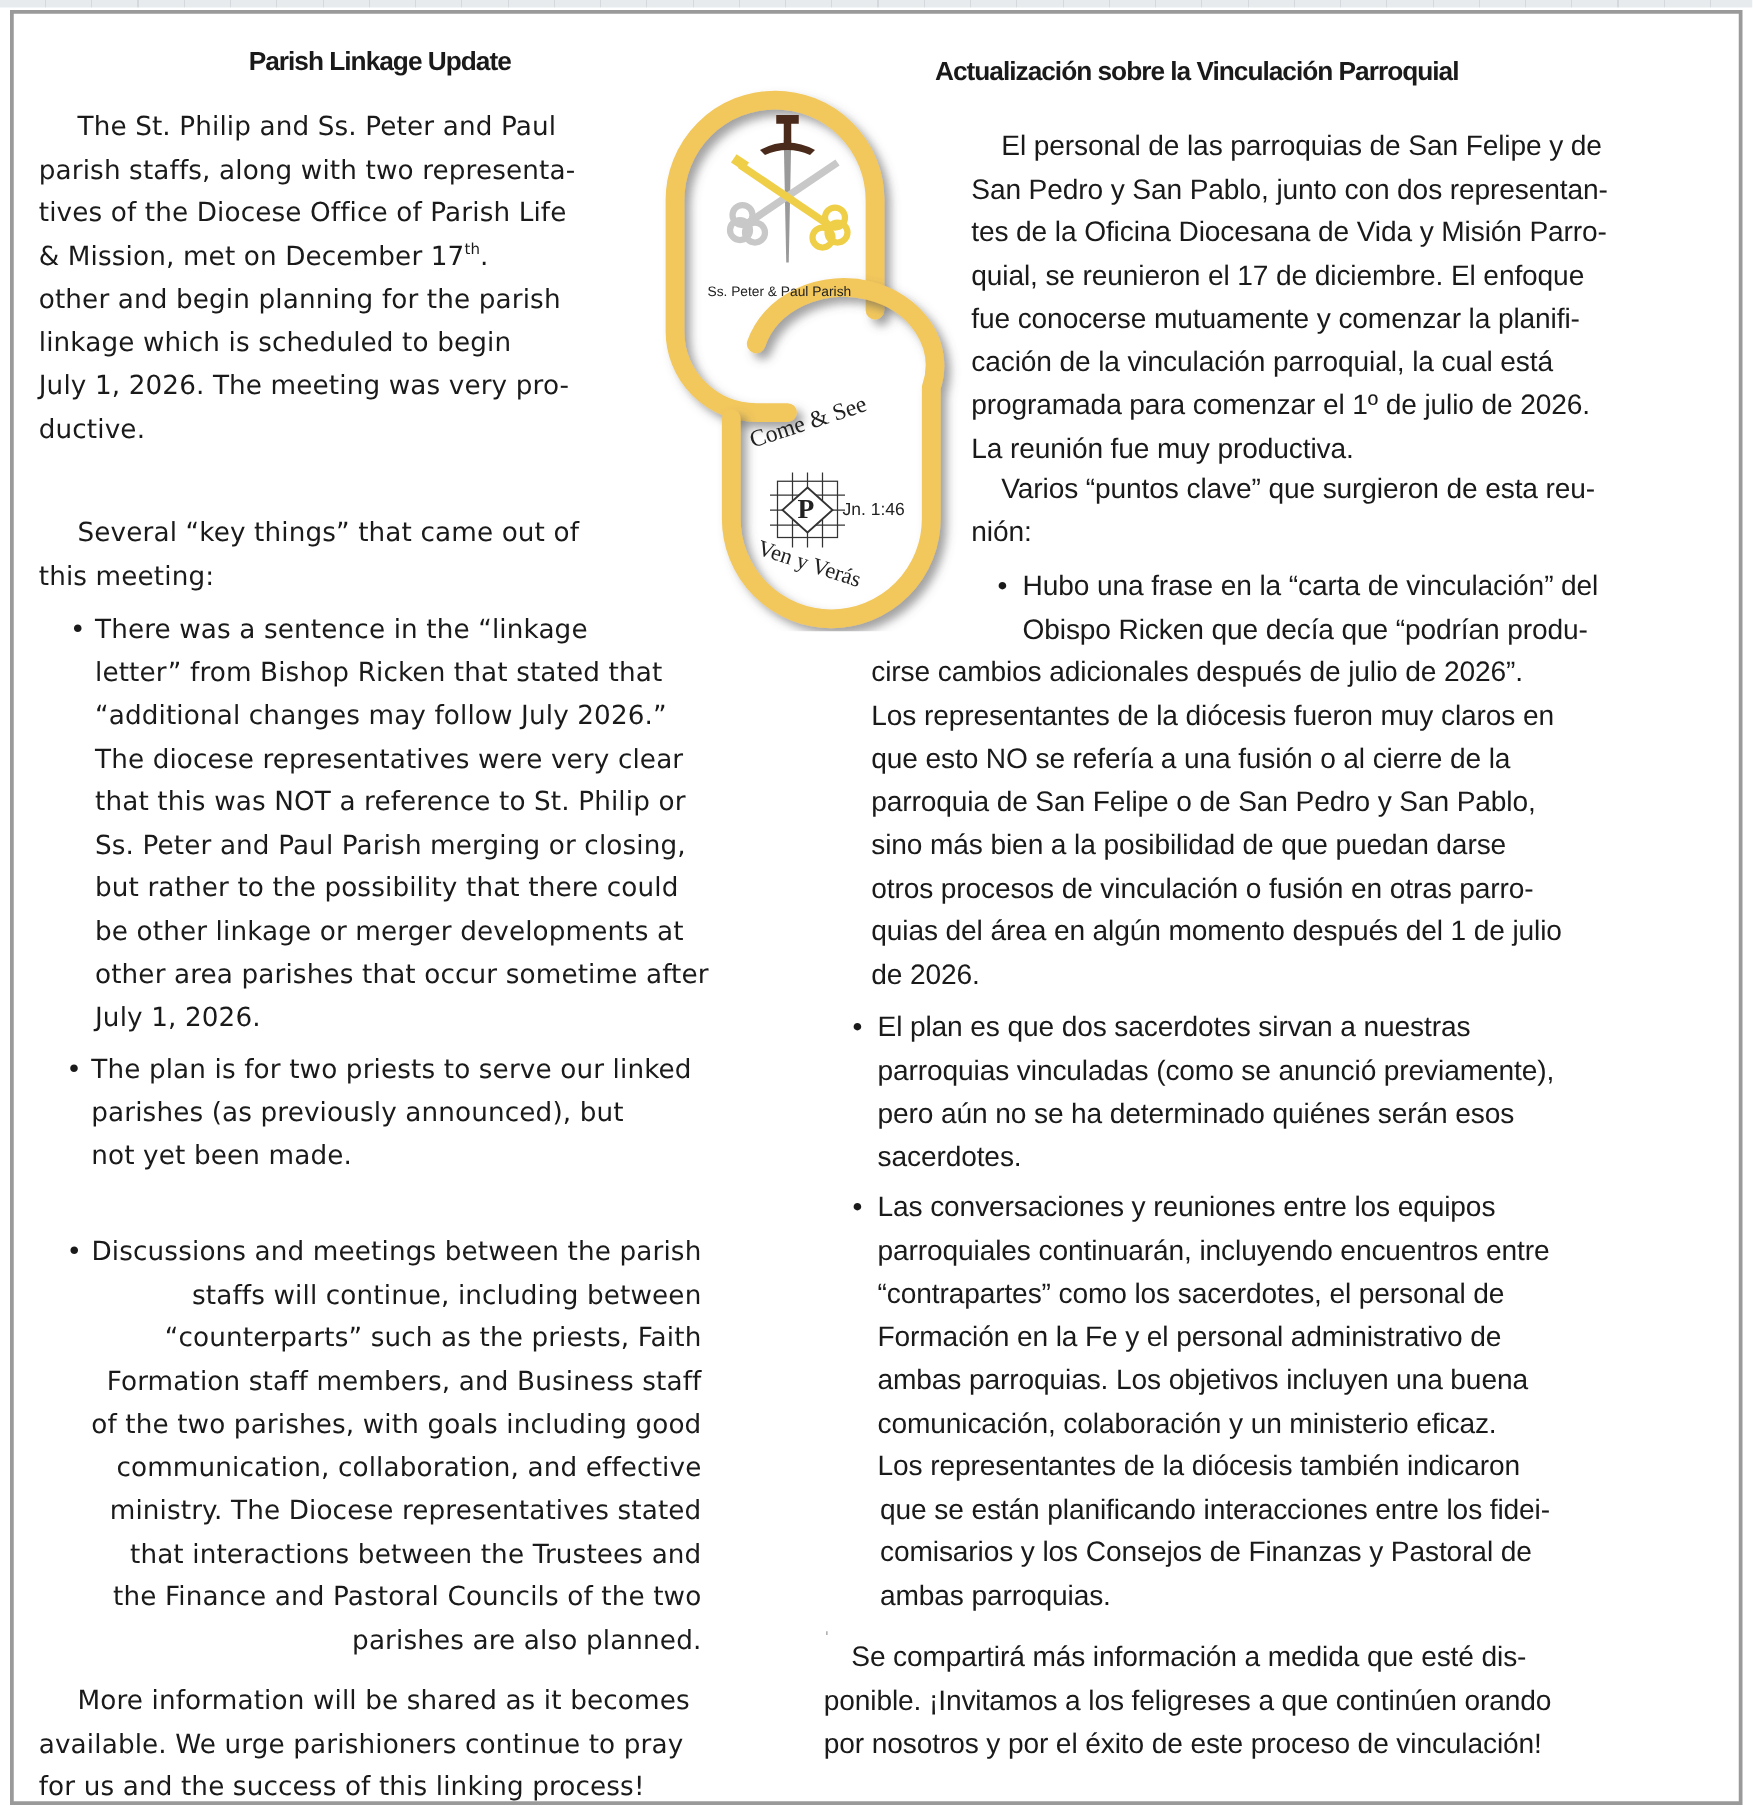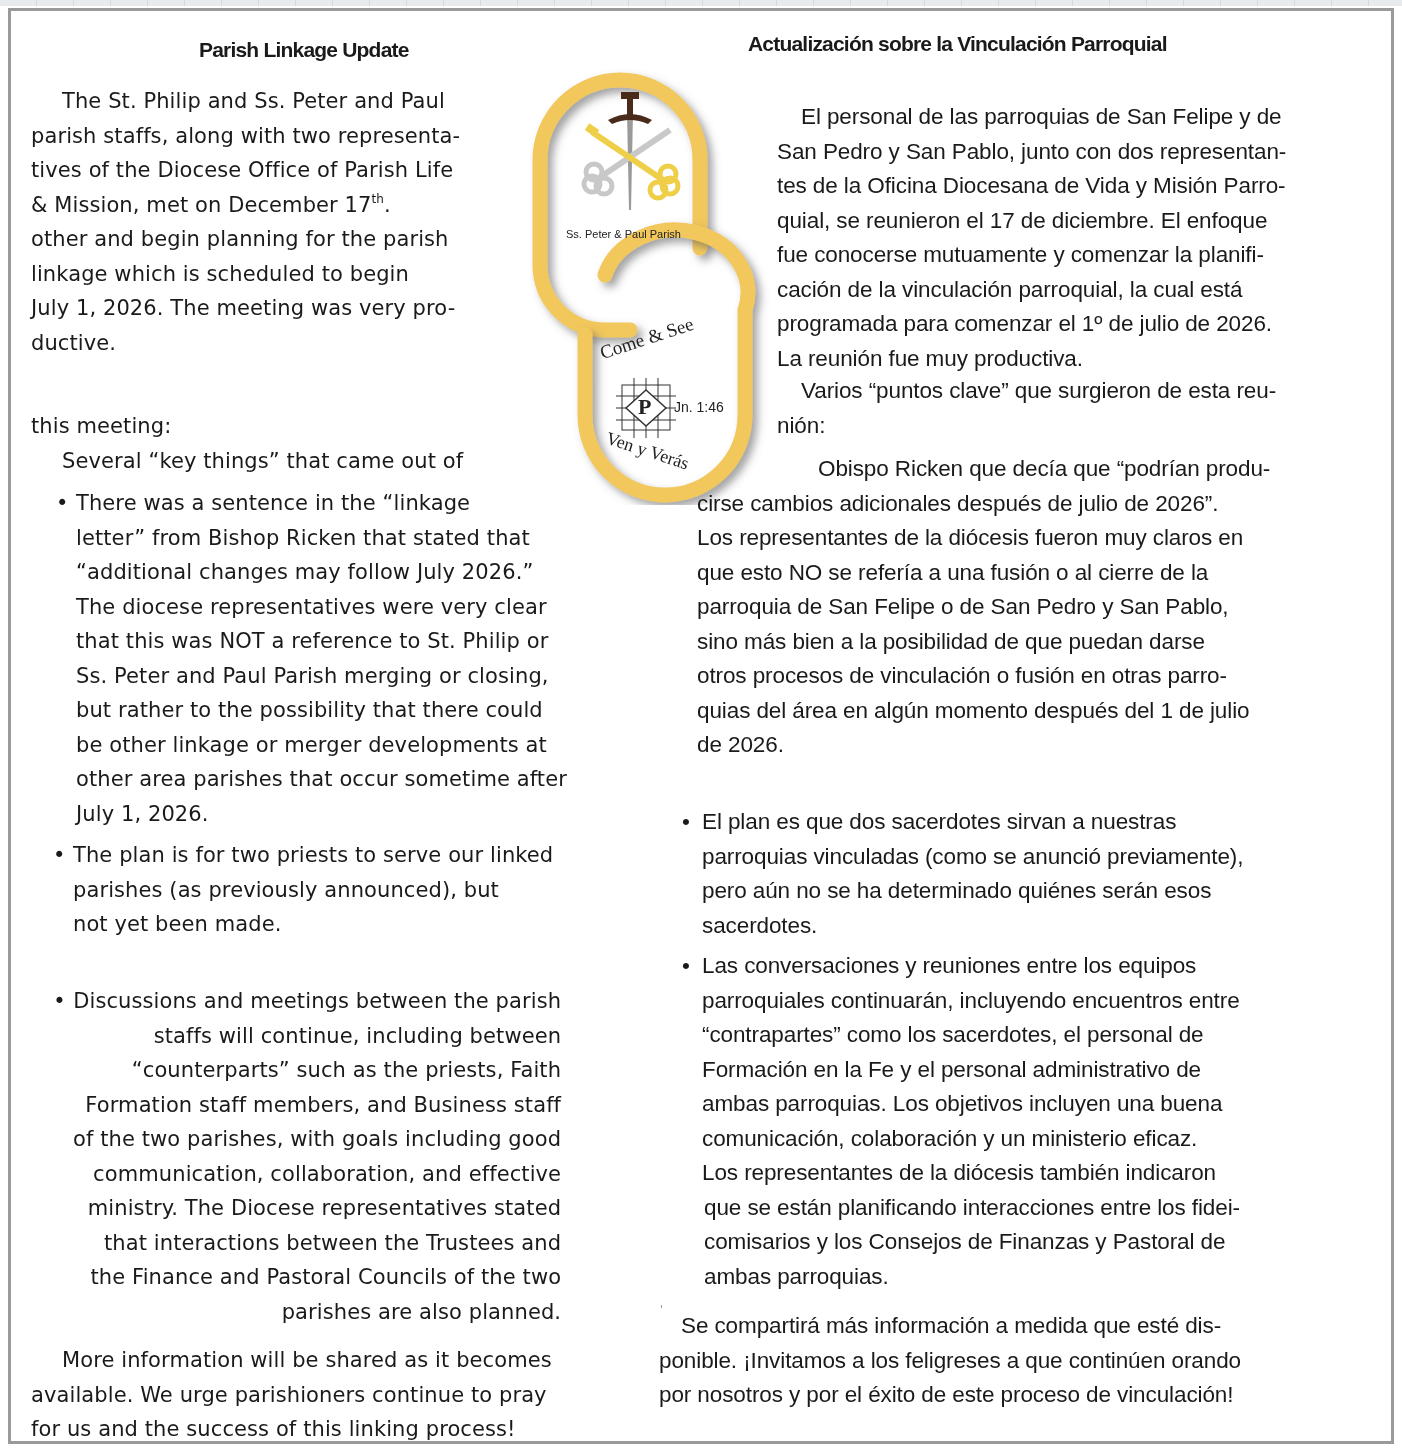--- a/index.html
+++ b/index.html
@@ -33,22 +33,22 @@
   <span class="line">parish staffs, along with two representa-</span>
   <span class="line">tives of the Diocese Office of Parish Life</span>
   <span class="line"><span>&amp; Mission, met on December 17</span><sup>th</sup><span>.</span></span>
   <span class="line">other and begin planning for the parish</span>
   <span class="line">linkage which is scheduled to begin</span>
   <span class="line">July 1, 2026. The meeting was very pro-</span>
   <span class="line">ductive.</span>
 </div>
 
 <div class="txt" style="left:31px; top:409px;">
+  <span class="line" style="padding-left:31px">Several “key things” that came out of</span>
   <span class="line">this meeting:</span>
-  <span class="line" style="padding-left:31px">Several “key things” that came out of</span>
 </div>
 
 <div class="txt" style="left:76px; top:486px;">
   <span class="line bullet">There was a sentence in the “linkage</span>
   <span class="line">letter” from Bishop Ricken that stated that</span>
   <span class="line">“additional changes may follow July 2026.”</span>
   <span class="line">The diocese representatives were very clear</span>
   <span class="line">that this was NOT a reference to St. Philip or</span>
   <span class="line">Ss. Peter and Paul Parish merging or closing,</span>
   <span class="line">but rather to the possibility that there could</span>
@@ -124,39 +124,40 @@
       <polygon points="116,330 136,348 116,366 96,348" fill="#fff" stroke-width="1.5"></polygon>
     </g>
   </svg>
   <span class="logo-label" style="left:36px; top:168px;">Ss. Peter &amp; Paul Parish</span>
   <span class="logo-label" style="left:74px; top:282px; font-family:'Liberation Serif', serif; font-size:19px; transform:rotate(-18deg); transform-origin:left bottom;">Come &amp; See</span>
   <span class="logo-label" style="left:108px; top:334px; font-family:'Liberation Serif', serif; font-size:22px; font-weight:bold;">P</span>
   <span class="logo-label" style="left:144px; top:339px; font-size:14px;">Jn. 1:46</span>
   <span class="logo-label" style="left:80px; top:368px; font-family:'Liberation Serif', serif; font-size:18px; transform:rotate(18deg); transform-origin:left top;">Ven y Verás</span>
 </div>
 
-<div class="title" style="left:748px; top:32px;">Actualización sobre la Vinculación Parroquial</div>
+<div class="title" style="left:748px; top:46px;">Actualización sobre la Vinculación Parroquial</div>
 
 <div class="txt es" style="left:777px; top:100px;">
   <span class="line" style="padding-left:24px">El personal de las parroquias de San Felipe y de</span>
   <span class="line">San Pedro y San Pablo, junto con dos representan-</span>
   <span class="line">tes de la Oficina Diocesana de Vida y Misión Parro-</span>
   <span class="line">quial, se reunieron el 17 de diciembre. El enfoque</span>
   <span class="line">fue conocerse mutuamente y comenzar la planifi-</span>
   <span class="line">cación de la vinculación parroquial, la cual está</span>
   <span class="line">programada para comenzar el 1º de julio de 2026.</span>
   <span class="line">La reunión fue muy productiva.</span>
 </div>
 
 <div class="txt es" style="left:777px; top:374px;">
   <span class="line" style="padding-left:24px">Varios “puntos clave” que surgieron de esta reu-</span>
   <span class="line">nión:</span>
 </div>
 
 <div class="txt es" style="left:697px; top:452px;">
+  <span class="line bullet" style="padding-left:121px">Hubo una frase en la “carta de vinculación” del</span>
   <span class="line" style="padding-left:121px">Obispo Ricken que decía que “podrían produ-</span>
   <span class="line">cirse cambios adicionales después de julio de 2026”.</span>
   <span class="line">Los representantes de la diócesis fueron muy claros en</span>
   <span class="line">que esto NO se refería a una fusión o al cierre de la</span>
   <span class="line">parroquia de San Felipe o de San Pedro y San Pablo,</span>
   <span class="line">sino más bien a la posibilidad de que puedan darse</span>
   <span class="line">otros procesos de vinculación o fusión en otras parro-</span>
   <span class="line">quias del área en algún momento después del 1 de julio</span>
   <span class="line">de 2026.</span>
 </div>

